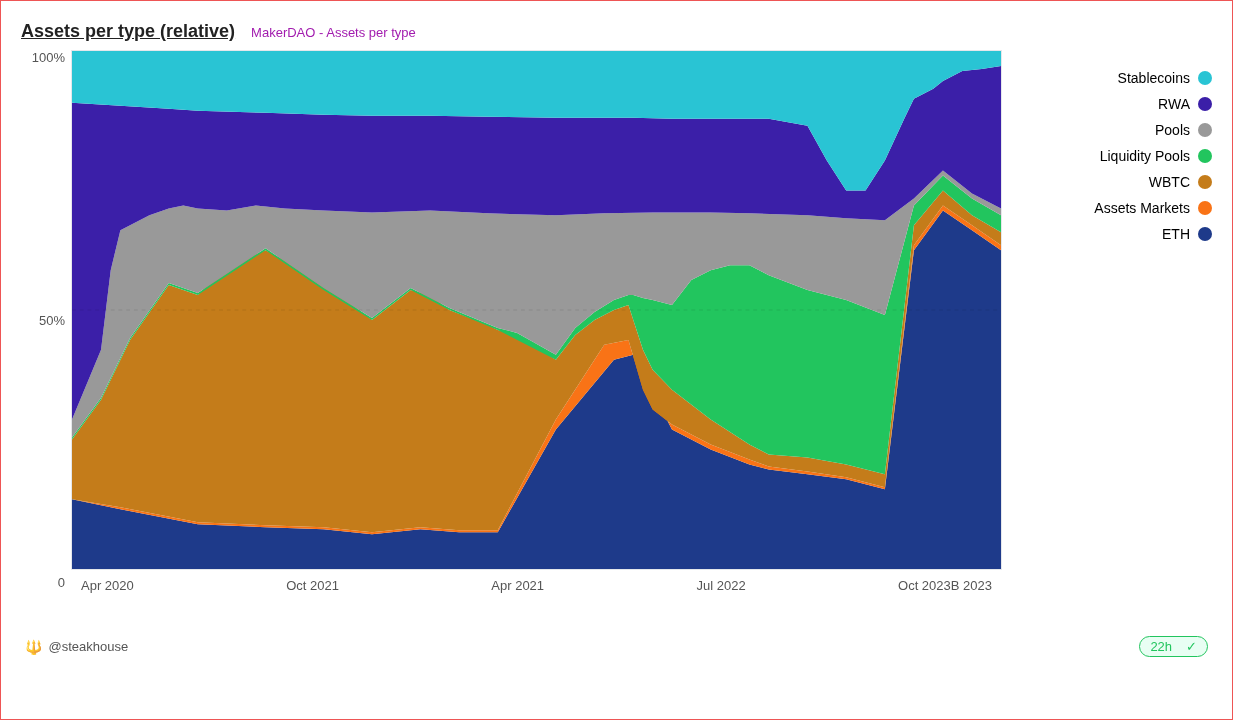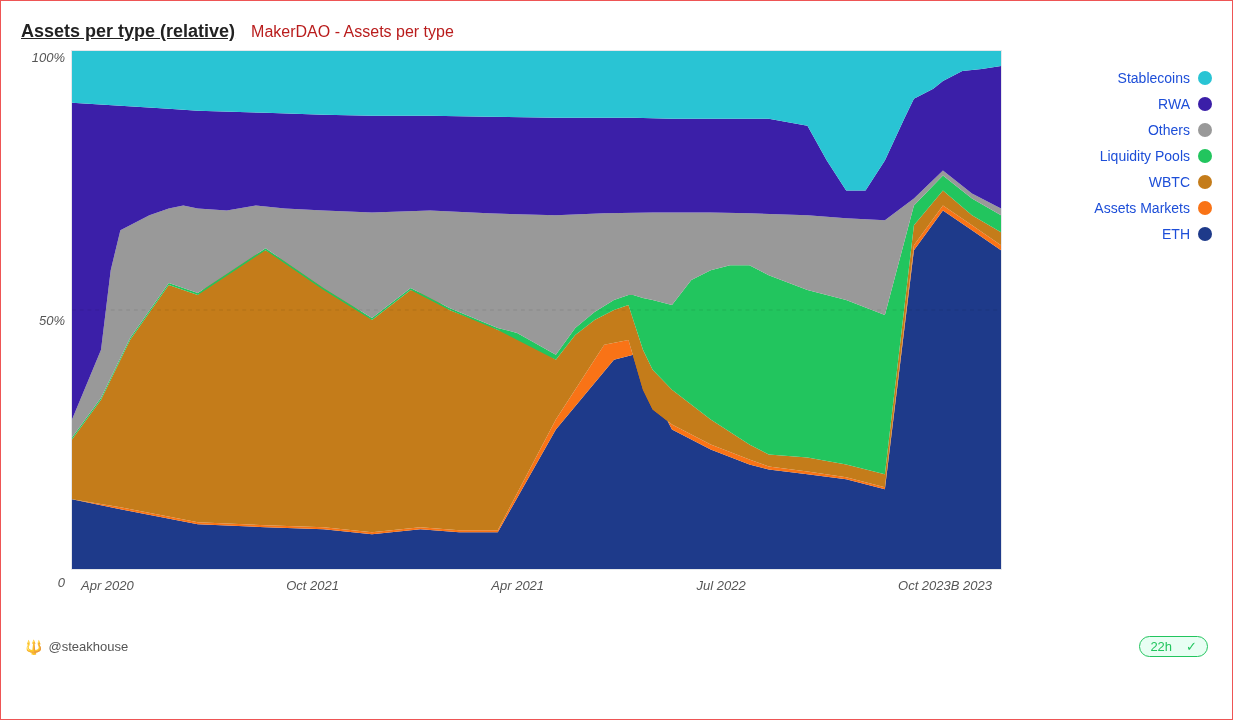--- a/index.html
+++ b/index.html
@@ -23,34 +23,33 @@
       gap: 16px;
       margin-bottom: 8px;
     }
     .chart-title-link {
       font-size: 18px;
       font-weight: bold;
       text-decoration: underline;
       color: #222;
     }
     .chart-subtitle {
-      font-size: 16px;
-      color: #b91c1c;
+      font-size: 13px;
+      color: #a21caf;
       font-weight: normal;
     }
     .chart-body {
       display: flex;
       flex-direction: row;
       gap: 20px;
       align-items: flex-start;
     }
     .chart-area {
       flex: 1;
       position: relative;
-      font-style: italic;
     }
     .y-axis {
       position: absolute;
       left: 0;
       top: 0;
       bottom: 40px;
       width: 50px;
       display: flex;
       flex-direction: column;
       justify-content: space-between;
@@ -84,21 +83,21 @@
       min-width: 190px;
     }
     .legend-item {
       display: flex;
       align-items: center;
       justify-content: flex-end;
       gap: 8px;
     }
     .legend-label {
       font-size: 14px;
-      color: #1d4ed8;
+      color: #000000;
       text-align: right;
     }
     .legend-dot {
       width: 14px;
       height: 14px;
       border-radius: 50%;
       flex-shrink: 0;
     }
     .footer-row {
       display: flex;
@@ -533,21 +532,21 @@
     <div class="legend">
       <div class="legend-item">
         <span class="legend-label">Stablecoins</span>
         <span class="legend-dot" style="background:#29c4d4;"></span>
       </div>
       <div class="legend-item">
         <span class="legend-label">RWA</span>
         <span class="legend-dot" style="background:#3b1fa8;"></span>
       </div>
       <div class="legend-item">
-        <span class="legend-label">Others</span>
+        <span class="legend-label">Pools</span>
         <span class="legend-dot" style="background:#999999;"></span>
       </div>
       <div class="legend-item">
         <span class="legend-label">Liquidity Pools</span>
         <span class="legend-dot" style="background:#22c55e;"></span>
       </div>
       <div class="legend-item">
         <span class="legend-label">WBTC</span>
         <span class="legend-dot" style="background:#c47c1a;"></span>
       </div>

